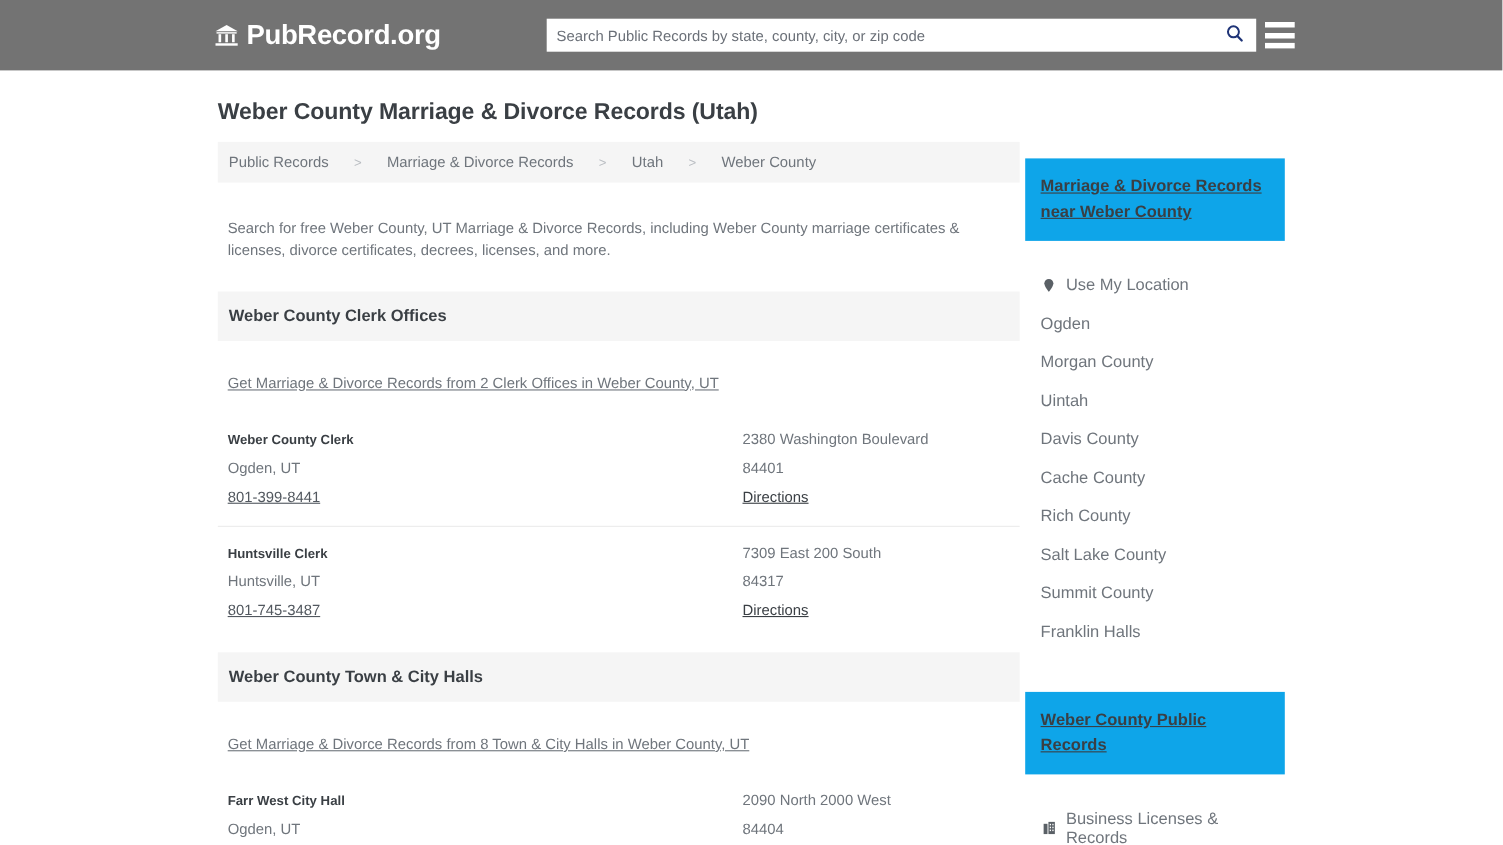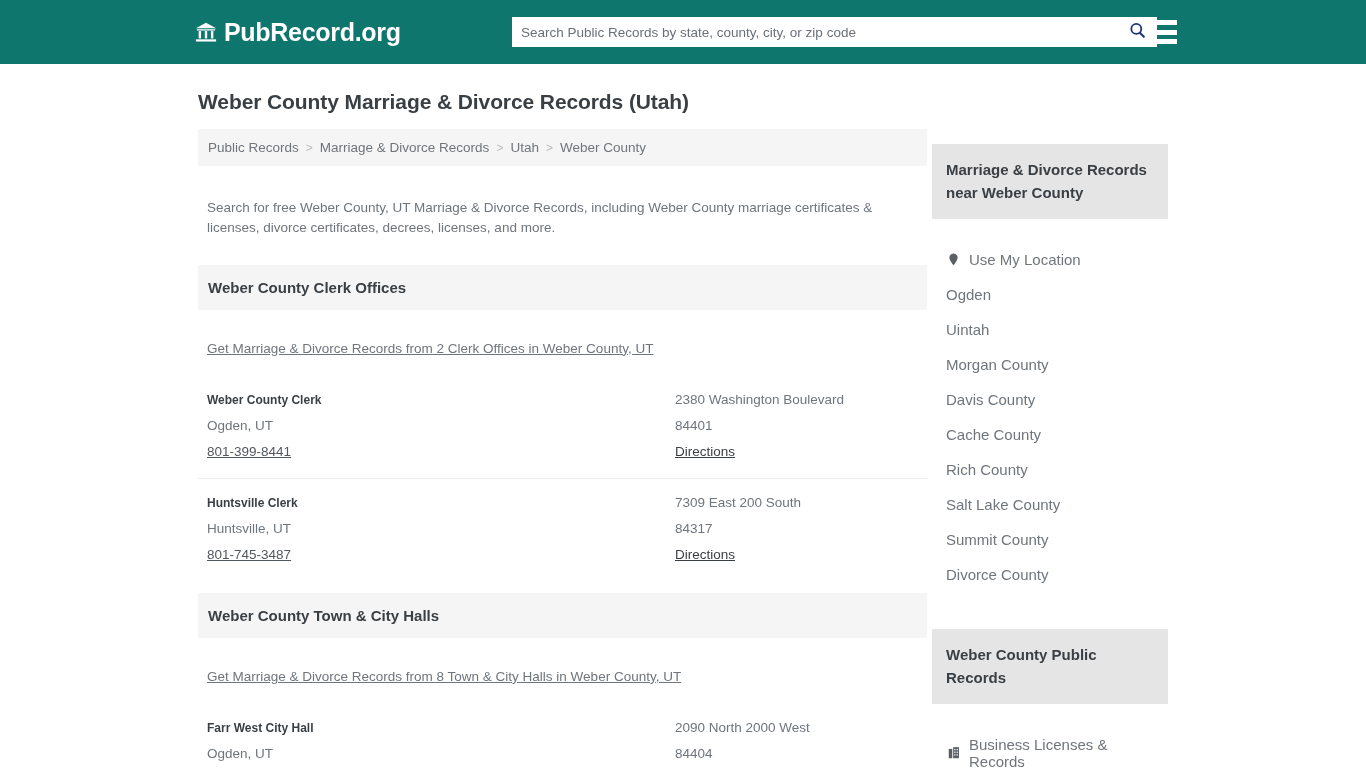--- a/index.html
+++ b/index.html
@@ -9,21 +9,21 @@
     width: 1366px; height: 768px;
     overflow: hidden;
     background: #ffffff;
     font-family: "Liberation Sans", sans-serif;
     -webkit-font-smoothing: antialiased;
   }
 
   
   .site-header {
     height: 64px;
-    background: #0f766e;
+    background: #737373;
     display: flex;
     align-items: center;
     position: relative;
   }
   .logo {
     display: flex;
     align-items: center;
     gap: 7px;
     margin-left: 195px;
     text-decoration: none;
@@ -36,21 +36,21 @@
   .logo-text {
     color: #ffffff;
     font-size: 25px;
     font-weight: bold;
     letter-spacing: -0.3px;
     line-height: 1;
     white-space: nowrap;
   }
   .search-wrap {
     position: absolute;
-    left: 512px;
+    left: 497px;
     top: 17px;
     width: 645px;
     height: 30px;
     background: #ffffff;
     display: flex;
     align-items: center;
   }
   .search-input {
     flex: 1 1 auto;
     border: none;
@@ -117,21 +117,21 @@
 
   
   .breadcrumb {
     background: #f5f5f5;
     padding: 11px 10px 11px 10px;
     font-size: 13.5px;
     color: #6f757c;
     display: flex;
     flex-wrap: wrap;
     align-items: center;
-    gap: 0;
+    gap: 16px;
   }
   .breadcrumb a {
     color: #6f757c;
     text-decoration: none;
   }
   .breadcrumb .sep {
     color: #b8bcc1;
     padding: 0 7px;
     font-size: 12px;
   }
@@ -190,26 +190,27 @@
   .l-dir {
     font-size: 13.5px;
     color: #3a3f44;
     line-height: 26px;
     text-decoration: underline;
     display: inline-block;
   }
 
   
   .side-head {
-    background: #e5e5e5;
+    background: #0ea5e9;
     padding: 14px 13px 15px 14px;
     font-size: 15px;
     font-weight: bold;
     color: #3a3f44;
     line-height: 23px;
+    text-decoration: underline;
   }
   .side-list { padding: 8px 0 0 0; }
   .side-item {
     display: flex;
     align-items: center;
     gap: 8px;
     padding: 9px 12px 9px 14px;
     font-size: 15px;
     color: #6f757c;
     text-decoration: none;
@@ -345,42 +346,42 @@
                   <path d="M12 1C7.8 1 4.4 4.3 4.4 8.4c0 5.6 7.6 14.4 7.6 14.4s7.6-8.8 7.6-14.4C19.6 4.3 16.2 1 12 1z" fill="#5a6066"></path>
                 </svg>
               </span>
               <span>Use My Location</span>
             </a>
 
             <a class="side-item plain" href="#">
               <span>Ogden</span>
             </a>
             <a class="side-item plain" href="#">
+              <span>Morgan County</span>
+            </a>
+            <a class="side-item plain" href="#">
               <span>Uintah</span>
             </a>
             <a class="side-item plain" href="#">
-              <span>Morgan County</span>
-            </a>
-            <a class="side-item plain" href="#">
               <span>Davis County</span>
             </a>
             <a class="side-item plain" href="#">
               <span>Cache County</span>
             </a>
             <a class="side-item plain" href="#">
               <span>Rich County</span>
             </a>
             <a class="side-item plain" href="#">
               <span>Salt Lake County</span>
             </a>
             <a class="side-item plain" href="#">
               <span>Summit County</span>
             </a>
             <a class="side-item plain" href="#">
-              <span>Divorce County</span>
+              <span>Franklin Halls</span>
             </a>
           </div>
         </div>
 
         <div class="side-gap"></div>
 
         <div>
           <h3 class="side-head">Weber County Public Records</h3>
           <div class="side-list">
 

